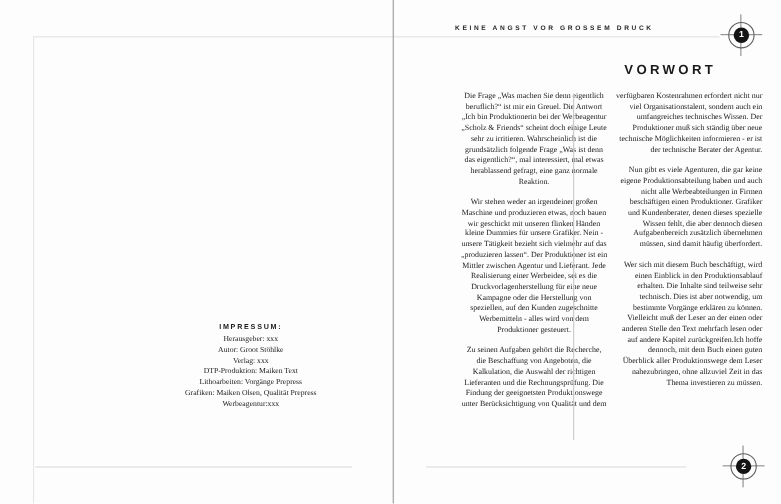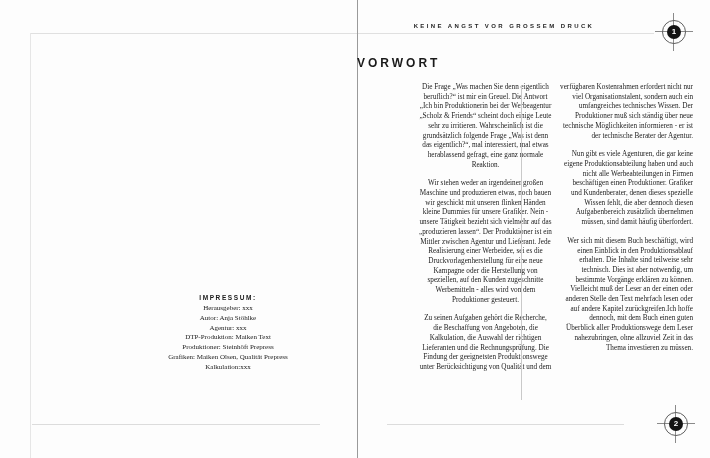--- a/index.html
+++ b/index.html
@@ -27,21 +27,21 @@
     position: absolute; left: 357px; top: 23px; width: 294px;
     text-align: center;
     font-family: "Liberation Sans", sans-serif;
     font-weight: bold; font-size: 6px; letter-spacing: 2.4px;
     color: #262626; white-space: nowrap;
   }
 
   
   .page-title {
     position: absolute; left: 357px; top: 56px; width: 294px;
-    text-align: left;
+    text-align: right;
     font-family: "Liberation Sans", sans-serif;
     font-weight: bold; font-size: 12px; letter-spacing: 3px;
     color: #1a1a1a;
   }
 
   
   .col {
     position: absolute; top: 83px; width: 133px;
     text-align: center;
     font-size: 7.2px; line-height: 9.7px; color: #222222; margin-left: 34px;
@@ -103,26 +103,26 @@
   <div class="regmark regmark-bottom">
     <div class="line-h"></div>
     <div class="line-v"></div>
     <div class="circle"></div>
     <div class="dot">2</div>
   </div>
 
   <div class="impressum">
     <div class="impressum-heading">IMPRESSUM:</div>
     <div class="impressum-line">Herausgeber: xxx</div>
-    <div class="impressum-line">Autor: Anja Stöhlke</div>
-    <div class="impressum-line">Agentur: xxx</div>
+    <div class="impressum-line">Autor: Groot Stöhlke</div>
+    <div class="impressum-line">Verlag: xxx</div>
     <div class="impressum-line">DTP-Produktion: Maiken Text</div>
-    <div class="impressum-line">Produktioner: Steinhöft Prepress</div>
+    <div class="impressum-line">Lithoarbeiten: Vorgänge Prepress</div>
     <div class="impressum-line">Grafiken: Maiken Olsen, Qualität Prepress</div>
-    <div class="impressum-line">Kalkulation:xxx</div>
+    <div class="impressum-line">Werbeagentur:xxx</div>
   </div>
 
   <div class="page-title">VORWORT</div>
 
   <div class="col col-1">
     <p>Die Frage „Was machen Sie denn eigentlich beruflich?“ ist mir ein Greuel. Die Antwort „Ich bin Produktionerin bei der Werbeagentur „Scholz &amp; Friends“ scheint doch einige Leute sehr zu irritieren. Wahrscheinlich ist die grundsätzlich folgende Frage „Was ist denn das eigentlich?“, mal interessiert, mal etwas herablassend gefragt, eine ganz normale Reaktion.</p>
     <p>Wir stehen weder an irgendeiner großen Maschine und produzieren etwas, noch bauen wir geschickt mit unseren flinken Händen kleine Dummies für unsere Grafiker. Nein - unsere Tätigkeit bezieht sich vielmehr auf das „produzieren lassen“. Der Produktioner ist ein Mittler zwischen Agentur und Lieferant. Jede Realisierung einer Werbeidee, sei es die Druckvorlagenherstellung für eine neue Kampagne oder die Herstellung von speziellen, auf den Kunden zugeschnitte Werbemitteln - alles wird von dem Produktioner gesteuert.</p>
     <p>Zu seinen Aufgaben gehört die Recherche, die Beschaffung von Angeboten, die Kalkulation, die Auswahl der richtigen Lieferanten und die Rechnungsprüfung. Die Findung der geeignetsten Produktionswege unter Berücksichtigung von Qualität und dem</p>
   </div>
 

